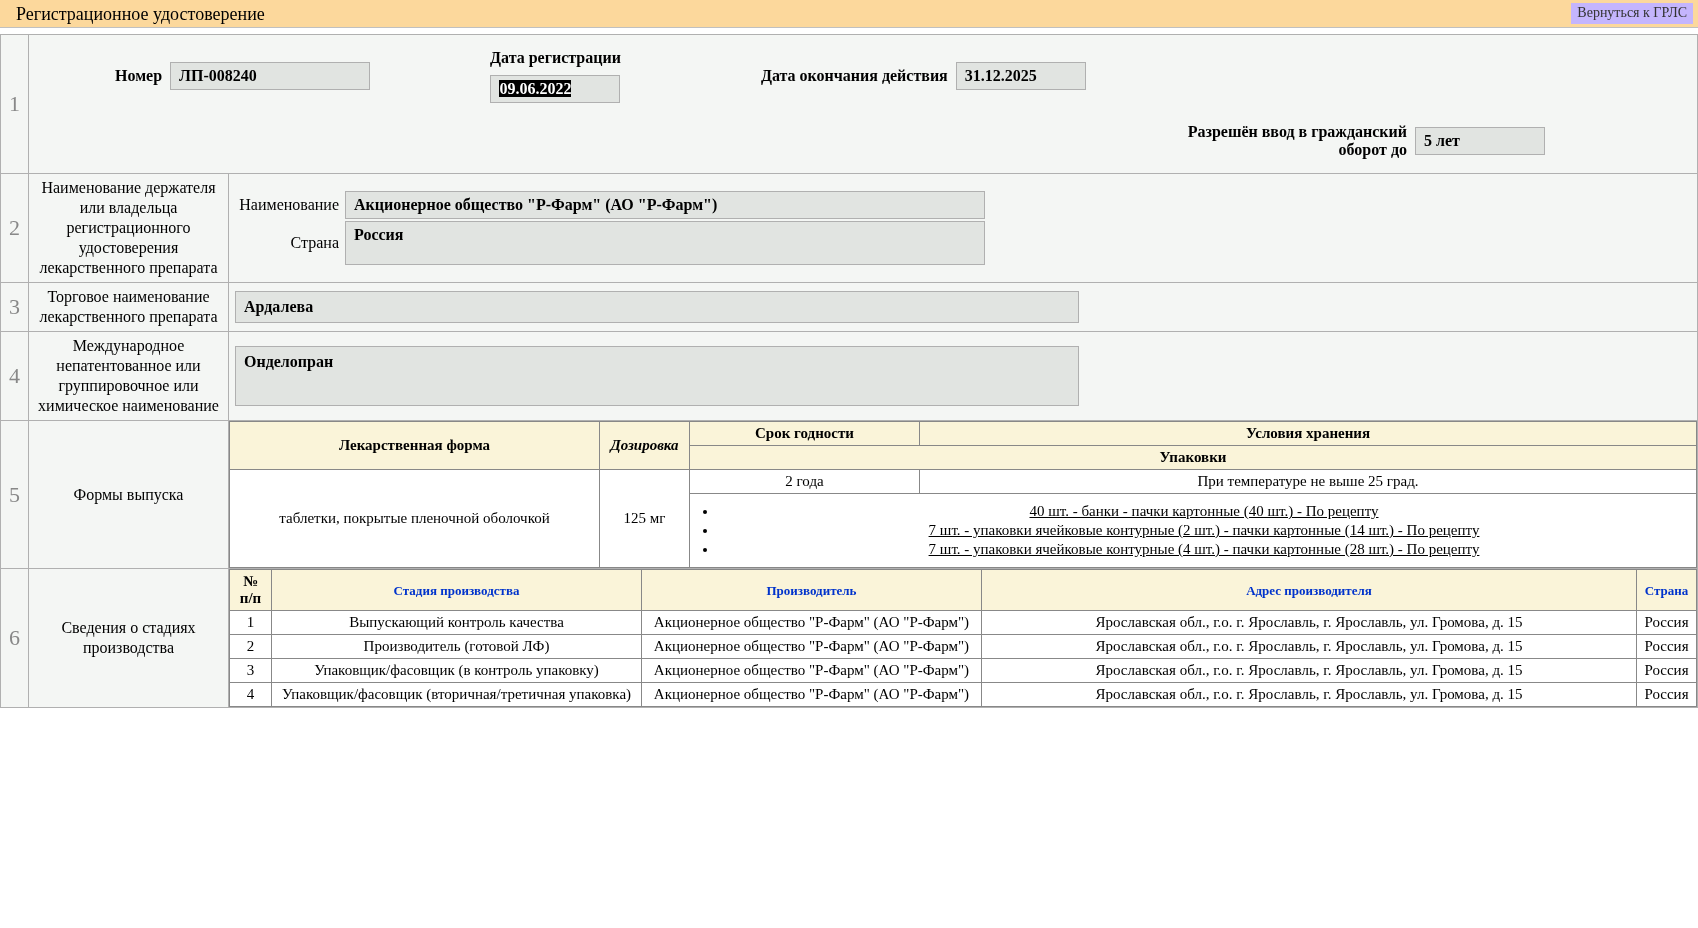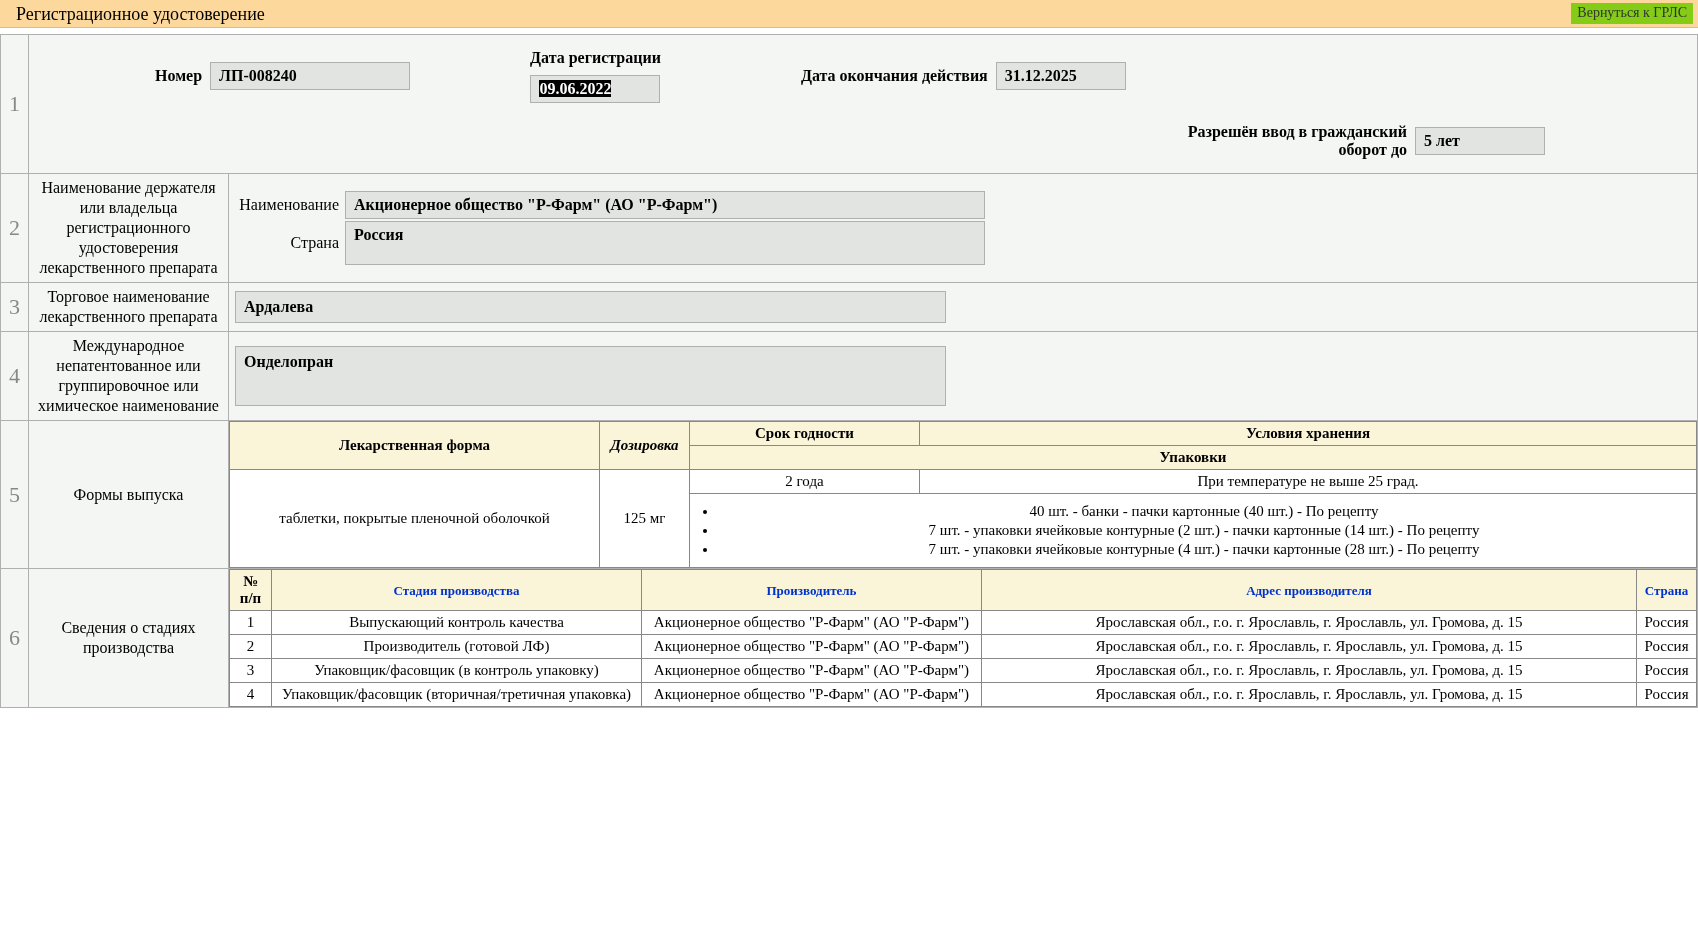--- a/index.html
+++ b/index.html
@@ -16,21 +16,21 @@
     justify-content: space-between;
     align-items: flex-start;
     padding: 2px 4px 2px 16px;
     border-bottom: 1px solid #c0c0c0;
   }
   .header-title {
     font-size: 18px;
     padding-top: 2px;
   }
   .return-btn {
-    background: #84cc16;
+    background: #c4b5fd;
     border: 1px solid #fcd89c;
     padding: 2px 6px;
     font-family: inherit;
     font-size: 14px;
     text-align: center;
     line-height: 1.2;
     color: #333;
   }
   .main-area {
     padding: 6px 0 0 0;
@@ -97,29 +97,29 @@
     font-size: 15px;
   }
   table.inner th {
     background: #faf4d9;
     font-weight: bold;
     text-align: center;
   }
   table.inner td { background: #ffffff; text-align: center; }
   .center { text-align: center; }
   a.sortable { color: #0033cc; font-size: 13px; cursor: pointer; }
-  ul.pack-list { margin: 6px 0 6px 22px; padding: 0; }
+  ul.pack-list { margin: 6px 0 6px 22px; padding: 0; text-decoration: underline; }
   ul.pack-list li { margin: 2px 0; }
 
   .trade-val, .inn-val {
     background: #e1e4e1;
     border: 1px solid #b0b0b0;
     padding: 6px 8px;
     font-weight: bold;
-    width: 711px;
+    width: 844px;
   }
   .inn-val { min-height: 60px; }
 </style>
 </head>
 <body>
 
 <div class="header-bar">
   <div class="header-title">Регистрационное удостоверение</div>
   <button class="return-btn">
     <span>Вернуться к ГРЛС</span>
@@ -127,21 +127,21 @@
 </div>
 
 <div class="main-area">
 <table class="outer">
 <tbody>
 
 <tr>
   <td class="row-num">1</td>
   <td class="row-content" colspan="2">
     <div class="row1-grid">
-      <div class="pair" style="margin-left:114px;">
+      <div class="pair" style="margin-left:74px;">
         <span class="lbl">Номер</span>
         <span class="val w200">ЛП-008240</span>
       </div>
       <div class="pair" style="margin-left:60px;flex-direction:column;">
         <span class="lbl">Дата регистрации</span>
         <span class="val"><span class="sel">09.06.2022</span></span>
       </div>
       <div class="pair" style="margin-left:80px;">
         <span class="lbl">Дата окончания действия</span>
         <span class="val">31.12.2025</span>

